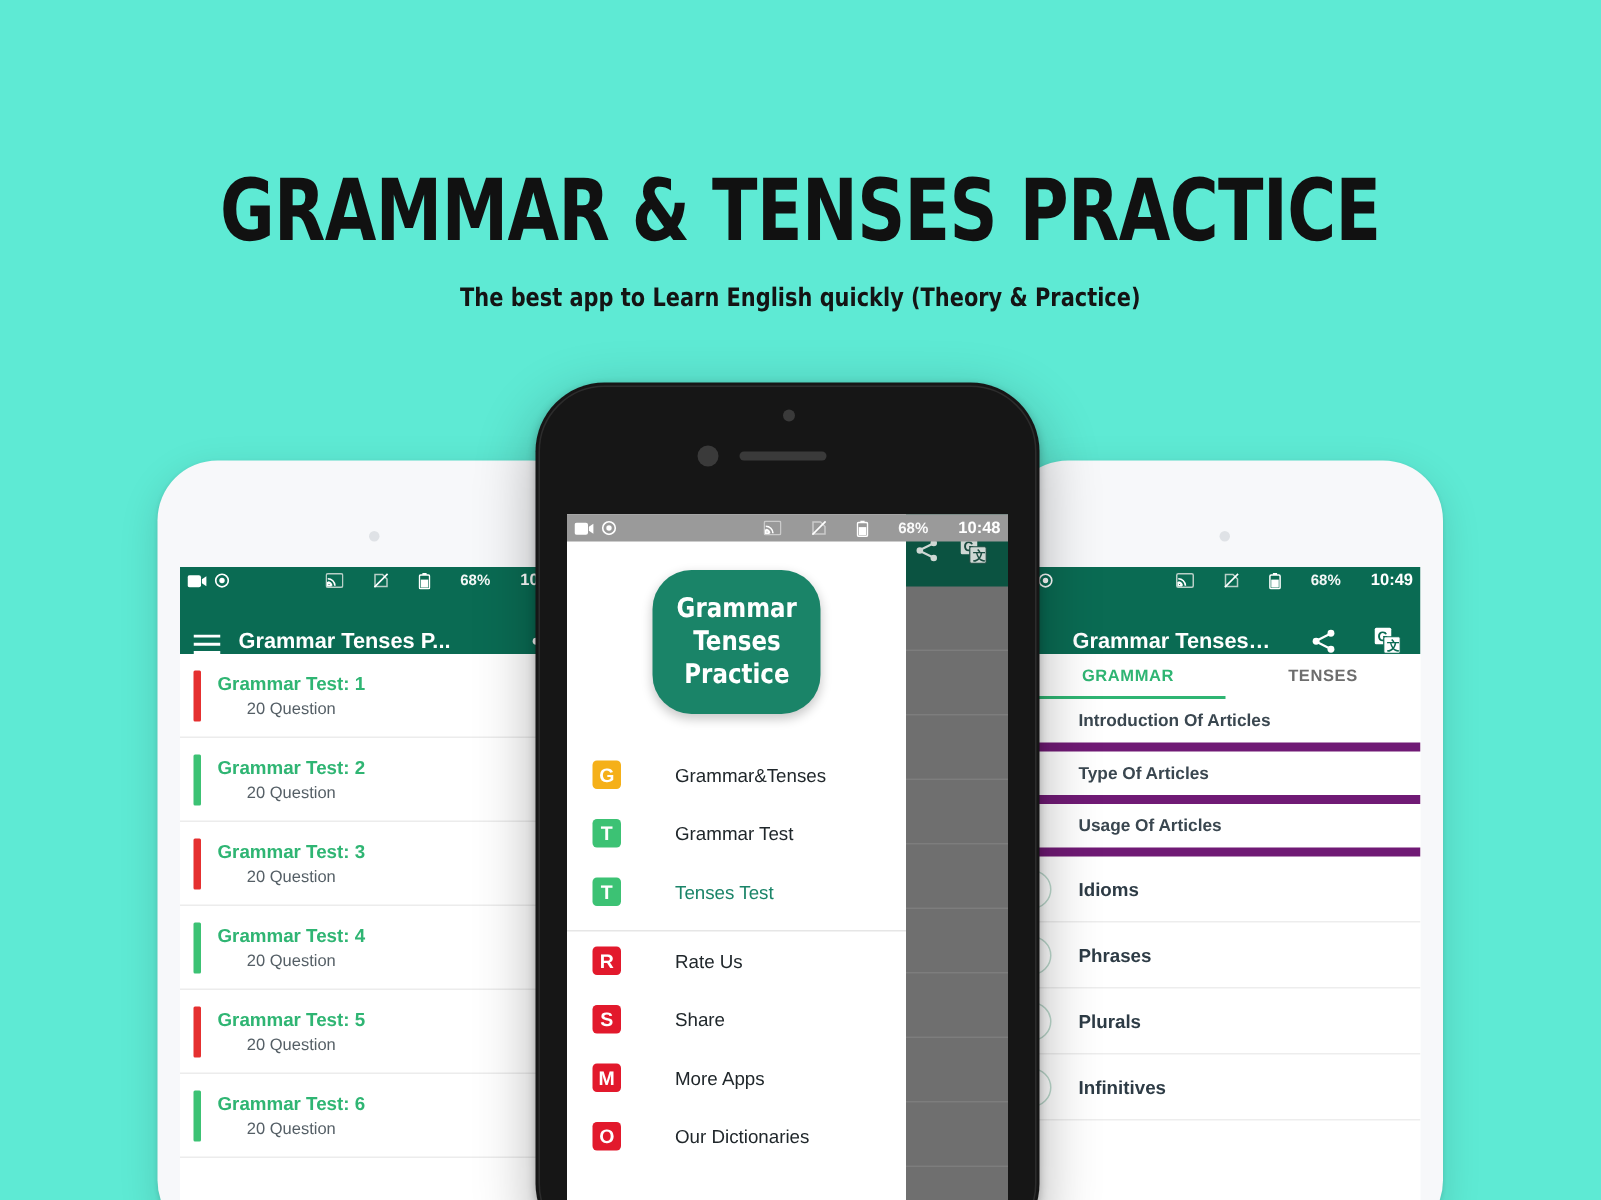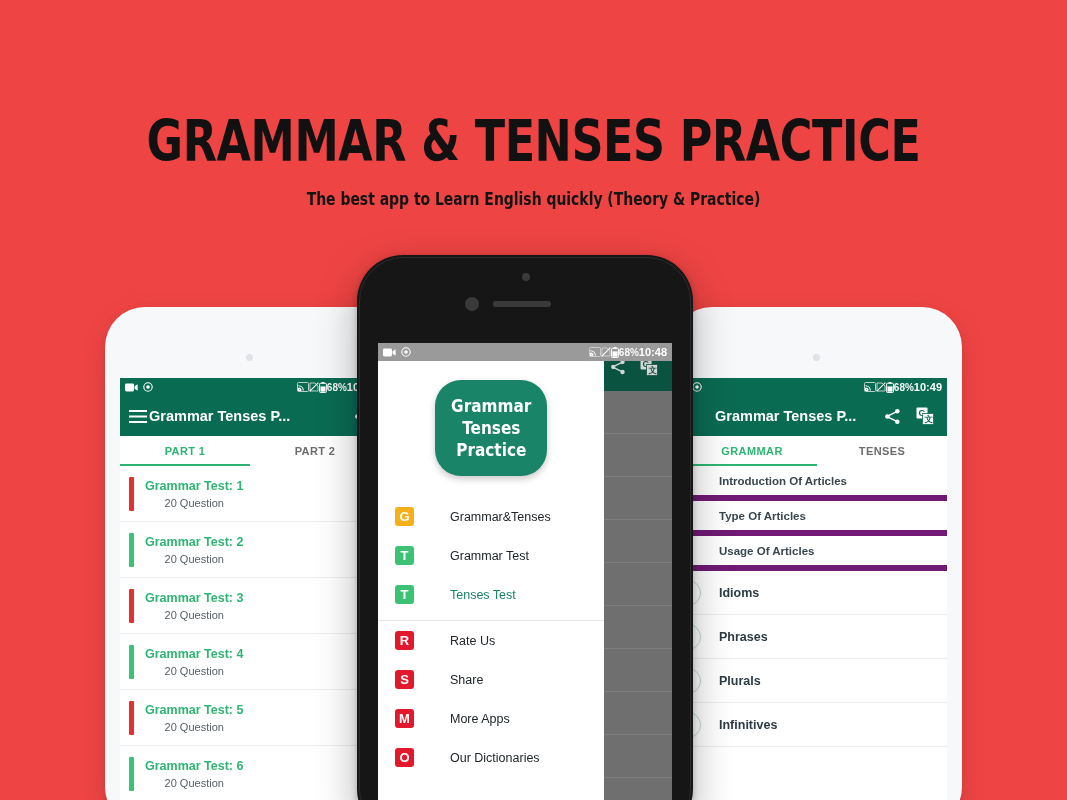--- a/index.html
+++ b/index.html
@@ -1,19 +1,19 @@
 <!DOCTYPE html>
 <html><head>
 <meta charset="utf-8">
 <style>
   * { margin:0; padding:0; box-sizing:border-box; }
   html,body { width:1067px; height:800px; overflow:hidden; background:#ffffff; }
   body { font-family:"Liberation Sans", sans-serif; -webkit-font-smoothing:antialiased; }
 
-  .stage { position:relative; width:1067px; height:800px; background:#ef4444; overflow:hidden; }
+  .stage { position:relative; width:1067px; height:800px; background:#5eead4; overflow:hidden; }
 
   
   .headline {
     position:absolute; left:0; top:110px; width:1067px; text-align:center;
     font-family:"DejaVu Sans", sans-serif;
     font-weight:bold; font-size:57px; line-height:62px; color:#111111;
     letter-spacing:-0.5px;
     transform:scaleX(0.78); transform-origin:center top;
     white-space:nowrap;
   }
@@ -60,30 +60,30 @@
   .c-speaker { position:absolute; border-radius:3px; background:#3a3a3a; }
 
   
   .statusbar {
     display:flex; align-items:center; height:18px; padding:0 5px;
     font-size:10.5px; color:#ffffff; font-family:"Liberation Sans", sans-serif;
   }
   .sb-green { background:#0a6b53; }
   .sb-gray  { background:#9a9a9a; }
   .sb-left { display:flex; align-items:center; gap:5px; }
-  .sb-right { margin-left:auto; display:flex; align-items:center; gap:0; }
+  .sb-right { margin-left:auto; display:flex; align-items:center; gap:20px; }
   .sb-pct { font-size:10px; font-weight:bold; opacity:.95; }
   .sb-time { font-size:11px; font-weight:bold; }
   .ic { display:inline-block; line-height:0; }
   .ic svg { display:block; }
 
   
   .appbar {
-    background:#0a6b53; height:40px; display:flex; align-items:center;
-    padding:0 9px; gap:2px; color:#fff;
+    background:#0a6b53; height:40px; display:flex; align-items:flex-end;
+    padding:0 9px; gap:12px; color:#fff;
   }
   .appbar .title {
     font-size:14.5px; font-weight:bold; color:#fff; white-space:nowrap;
     overflow:hidden; text-overflow:ellipsis;
   }
   .appbar .spacer { flex:1 1 auto; }
 
   
   .tabbar { display:flex; background:#fff; height:30px; position:relative; }
   .tab {
@@ -225,25 +225,20 @@
           <svg width="17" height="17" viewBox="0 0 17 17">
               <circle cx="13.3" cy="3.2" r="2.3" fill="#fff"></circle>
               <circle cx="3.4" cy="8.5" r="2.3" fill="#fff"></circle>
               <circle cx="13.3" cy="13.8" r="2.3" fill="#fff"></circle>
               <line x1="4.6" y1="7.6" x2="12.2" y2="3.9" stroke="#fff" stroke-width="1.5"></line>
               <line x1="4.6" y1="9.4" x2="12.2" y2="13.1" stroke="#fff" stroke-width="1.5"></line>
             </svg>
         </span>
       </div>
 
-      <div class="tabbar">
-        <div class="tab active">PART 1</div>
-        <div class="tab">PART 2</div>
-        <div class="tab-ind" style="left:0; width:50%;"></div>
-      </div>
 
       <div class="glist">
         <div class="grow">
           <div class="gbar" style="background:#e53030;"></div>
           <div>
             <div class="gtitle">Grammar Test: 1</div>
             <div class="gsub">20 Question</div>
           </div>
         </div>
         <div class="grow">

